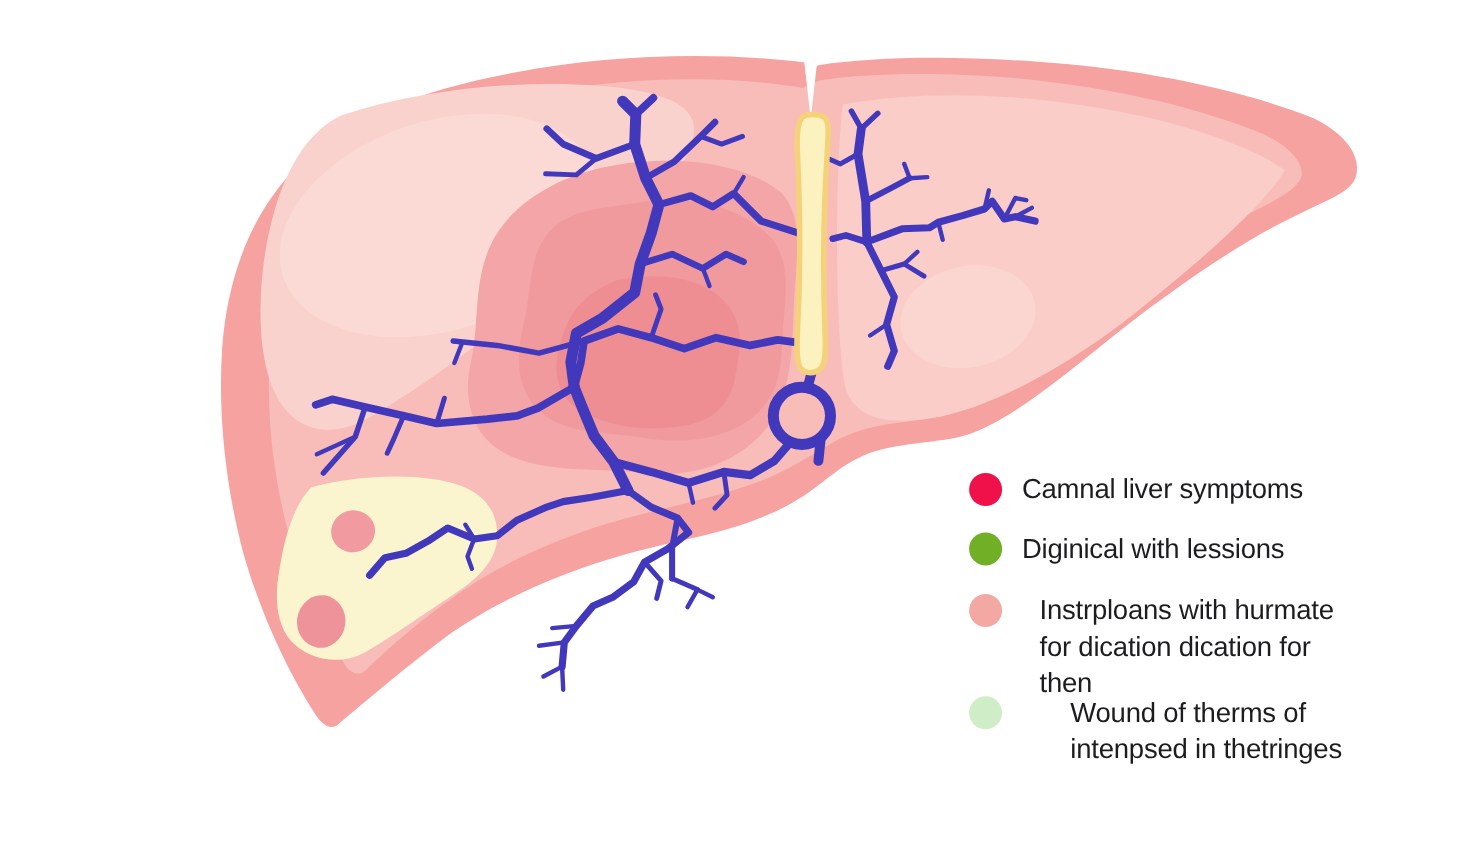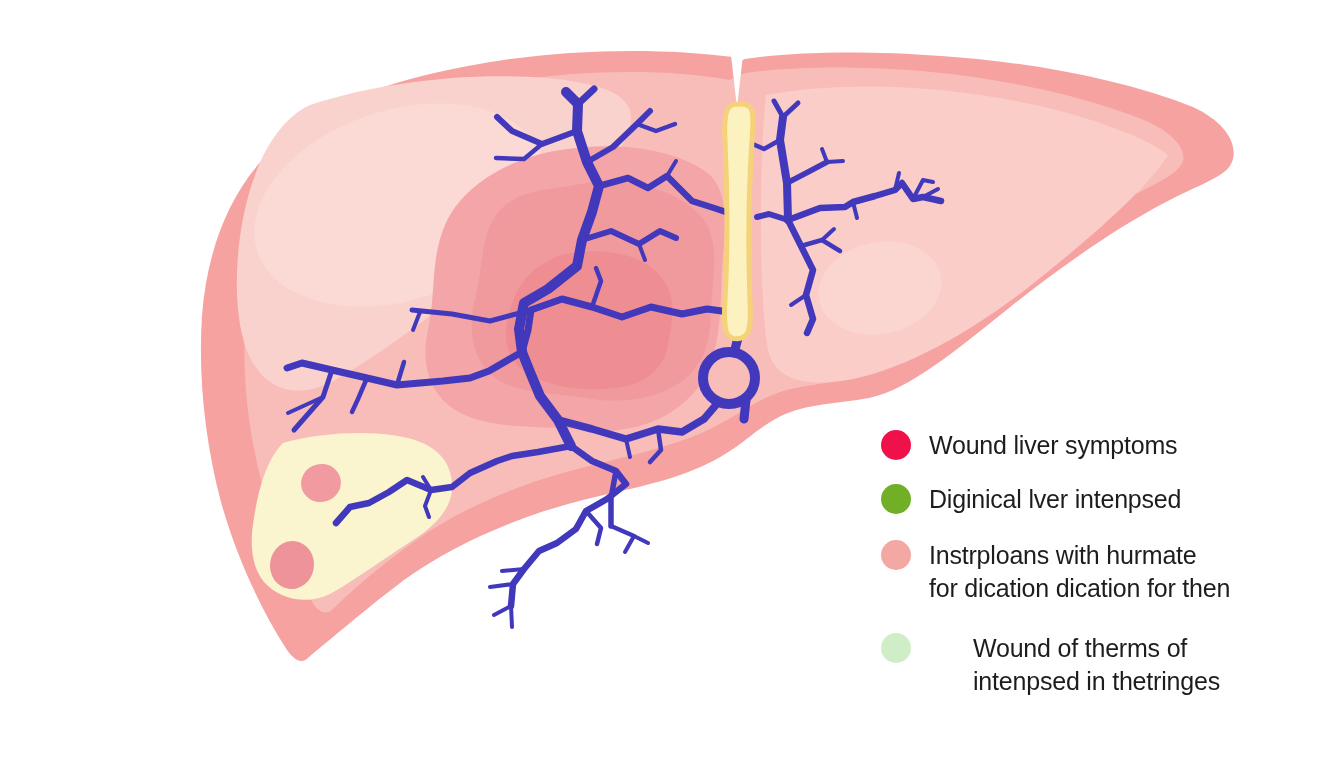--- a/index.html
+++ b/index.html
@@ -29,21 +29,21 @@
   }
   .legend-item .labels{
     margin-left:18px;
     font-size:25px;
     line-height:33px;
     color:#1d1d1f;
     letter-spacing:-0.2px;
   }
   .li-0{top:0px;}
   .li-1{top:54px;}
-  .li-2{top:110px;}
+  .li-2{top:110px;gap:16px;}
   .li-3{top:203px;gap:44px;}
 </style>
 </head>
 <body>
 
 <div id="canvas">
 
   <svg id="liver-svg" width="1344" height="768" viewBox="0 0 1344 768">
 
     <path fill="#F5A2A1" d="
@@ -228,28 +228,28 @@
       C724,330 724,318 725,300
       C728,243 727,183 725,140
       C724,122 725,112 729,107 Z"></path>
   </svg>
 
   <div class="legend">
 
     <div class="legend-item li-0">
       <span class="dot" style="background-color: rgb(240, 16, 74);"></span>
       <div class="labels">
-        <div>Wound liver symptoms</div>
+        <div>Camnal liver symptoms</div>
       </div>
     </div>
 
     <div class="legend-item li-1">
       <span class="dot" style="background-color: rgb(112, 175, 38);"></span>
       <div class="labels">
-        <div>Diginical lver intenpsed</div>
+        <div>Diginical with lessions</div>
       </div>
     </div>
 
     <div class="legend-item li-2">
       <span class="dot" style="background-color: rgb(244, 168, 163);"></span>
       <div class="labels">
         <div>Instrploans with hurmate</div>
         <div>for dication dication for then</div>
       </div>
     </div>

